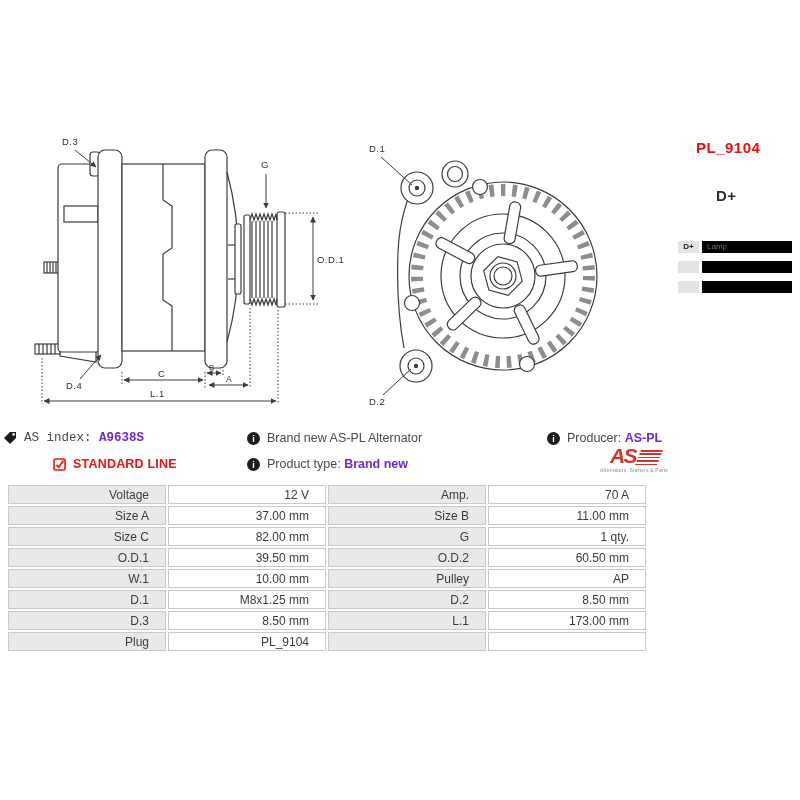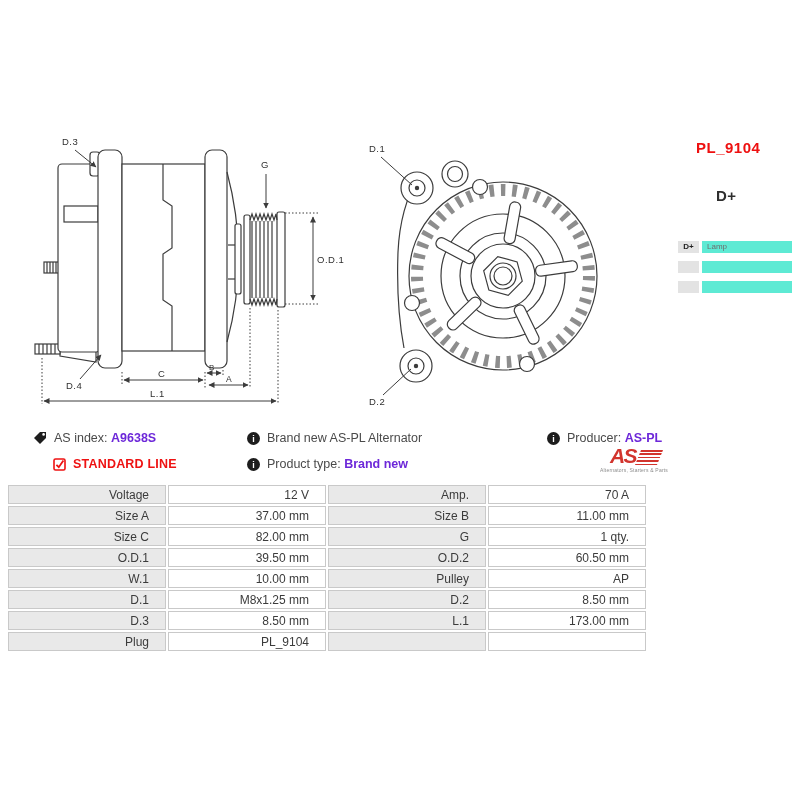--- a/index.html
+++ b/index.html
@@ -14,30 +14,30 @@
   .plug-code { position:absolute; left:696px; top:139px; font-size:15px; font-weight:bold;
                color:#ee1010; letter-spacing:0.5px; }
   .terminal-code { position:absolute; left:716px; top:187px; font-size:15px; font-weight:bold;
                color:#2e2e2e; letter-spacing:0.5px; }
 
   
   .mini-table { position:absolute; left:678px; top:241px; width:114px; }
   .mini-row { display:flex; gap:3px; margin-bottom:8px; }
   .mini-pin { width:21px; height:12px; background:#e3e3e3; font-size:8px; font-weight:bold;
               color:#222; text-align:center; line-height:12px; }
-  .mini-desc { flex:1; height:12px; background:#5eead4; font-size:8px; color:#6e6e6e;
+  .mini-desc { flex:1; height:12px; background:#000000; font-size:8px; color:#6e6e6e;
                padding-left:5px; line-height:12px; }
 
   
   .info-cell { position:absolute; font-size:12.5px; color:#4a4a4a; white-space:nowrap;
                display:flex; align-items:center; }
   .info-cell b { color:#6d28d9; }
   .icon { display:inline-block; margin-right:7px; flex:0 0 auto; }
   .red-bold { color:#ee1212; font-weight:bold; letter-spacing:0.2px; }
-  .pos-r1c1 { left:33px;  top:431px; }
+  .pos-r1c1 { left:3px;  top:431px;font-family:Liberation Mono, monospace; }
   .pos-r1c2 { left:247px; top:431px; }
   .pos-r1c3 { left:547px; top:431px; }
   .pos-r2c1 { left:17px;  top:457px;margin-left:36px; }
   .pos-r2c2 { left:247px; top:457px; }
 
   
   .as-logo { position:absolute; left:600px; top:445px; width:70px; text-align:left; }
   .as-logo-main { display:flex; align-items:flex-end; justify-content:center; height:20px; }
   .as-text { font-style:italic; font-weight:bold; font-size:21px; line-height:19px;
              color:#d2342d; letter-spacing:-1.5px; }

